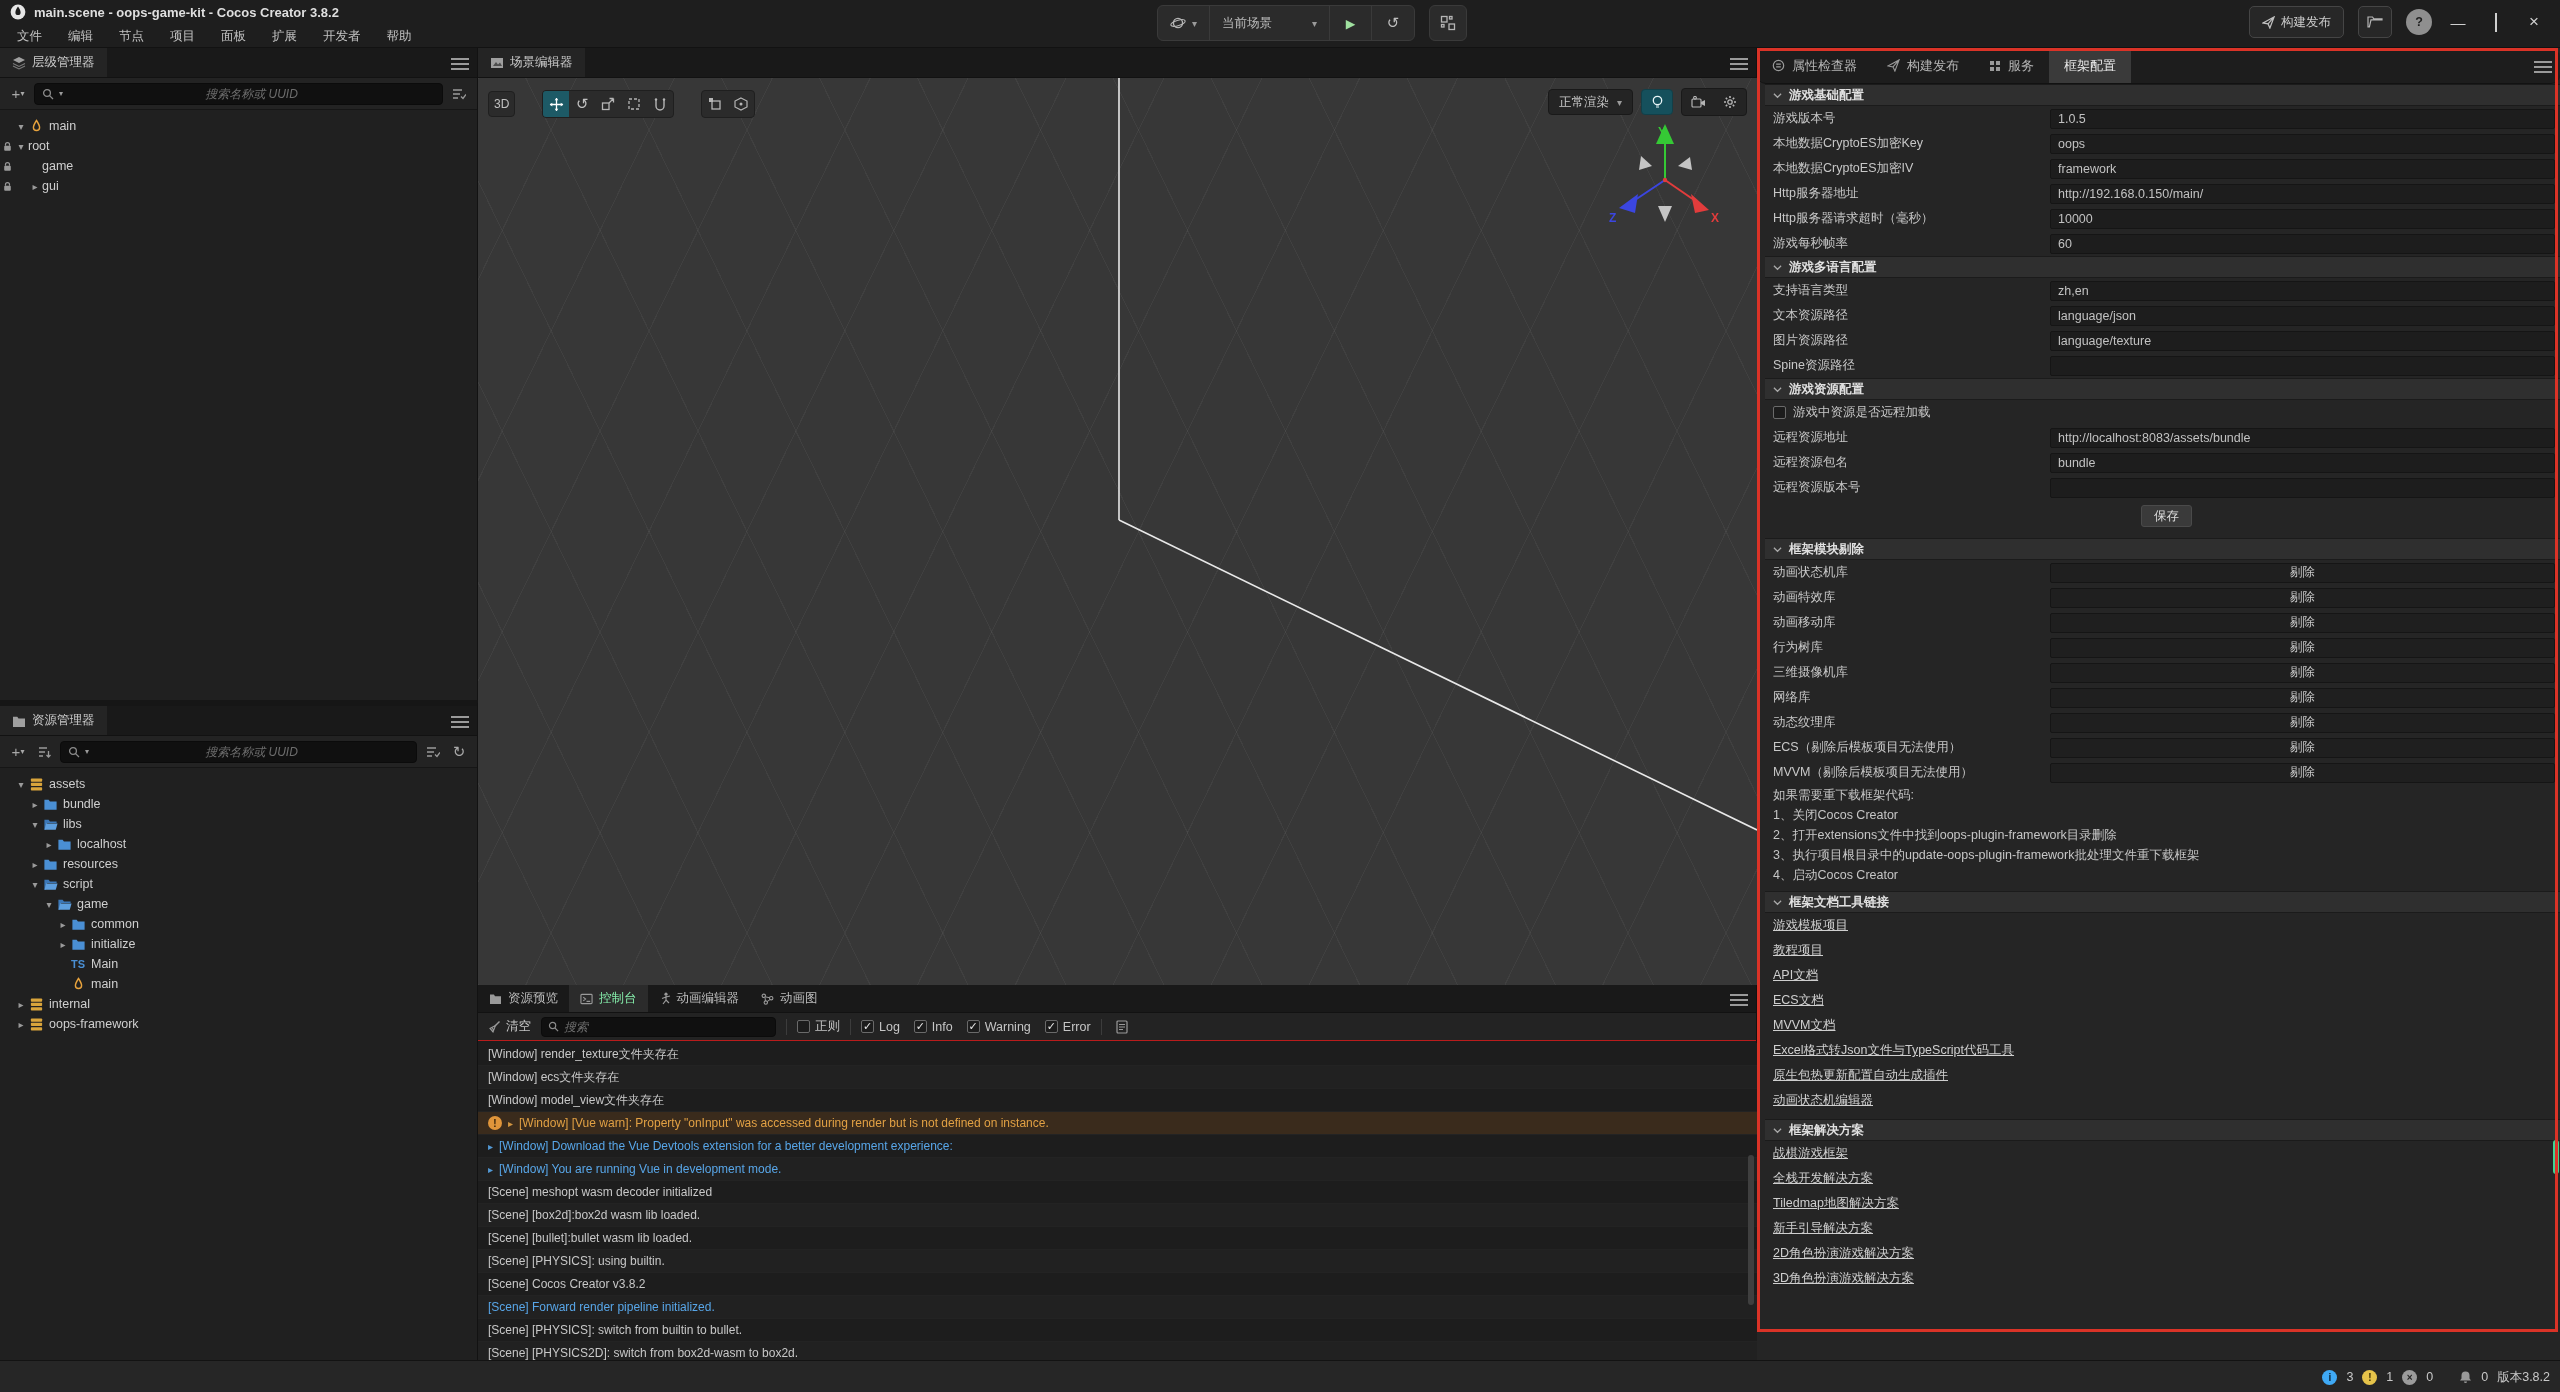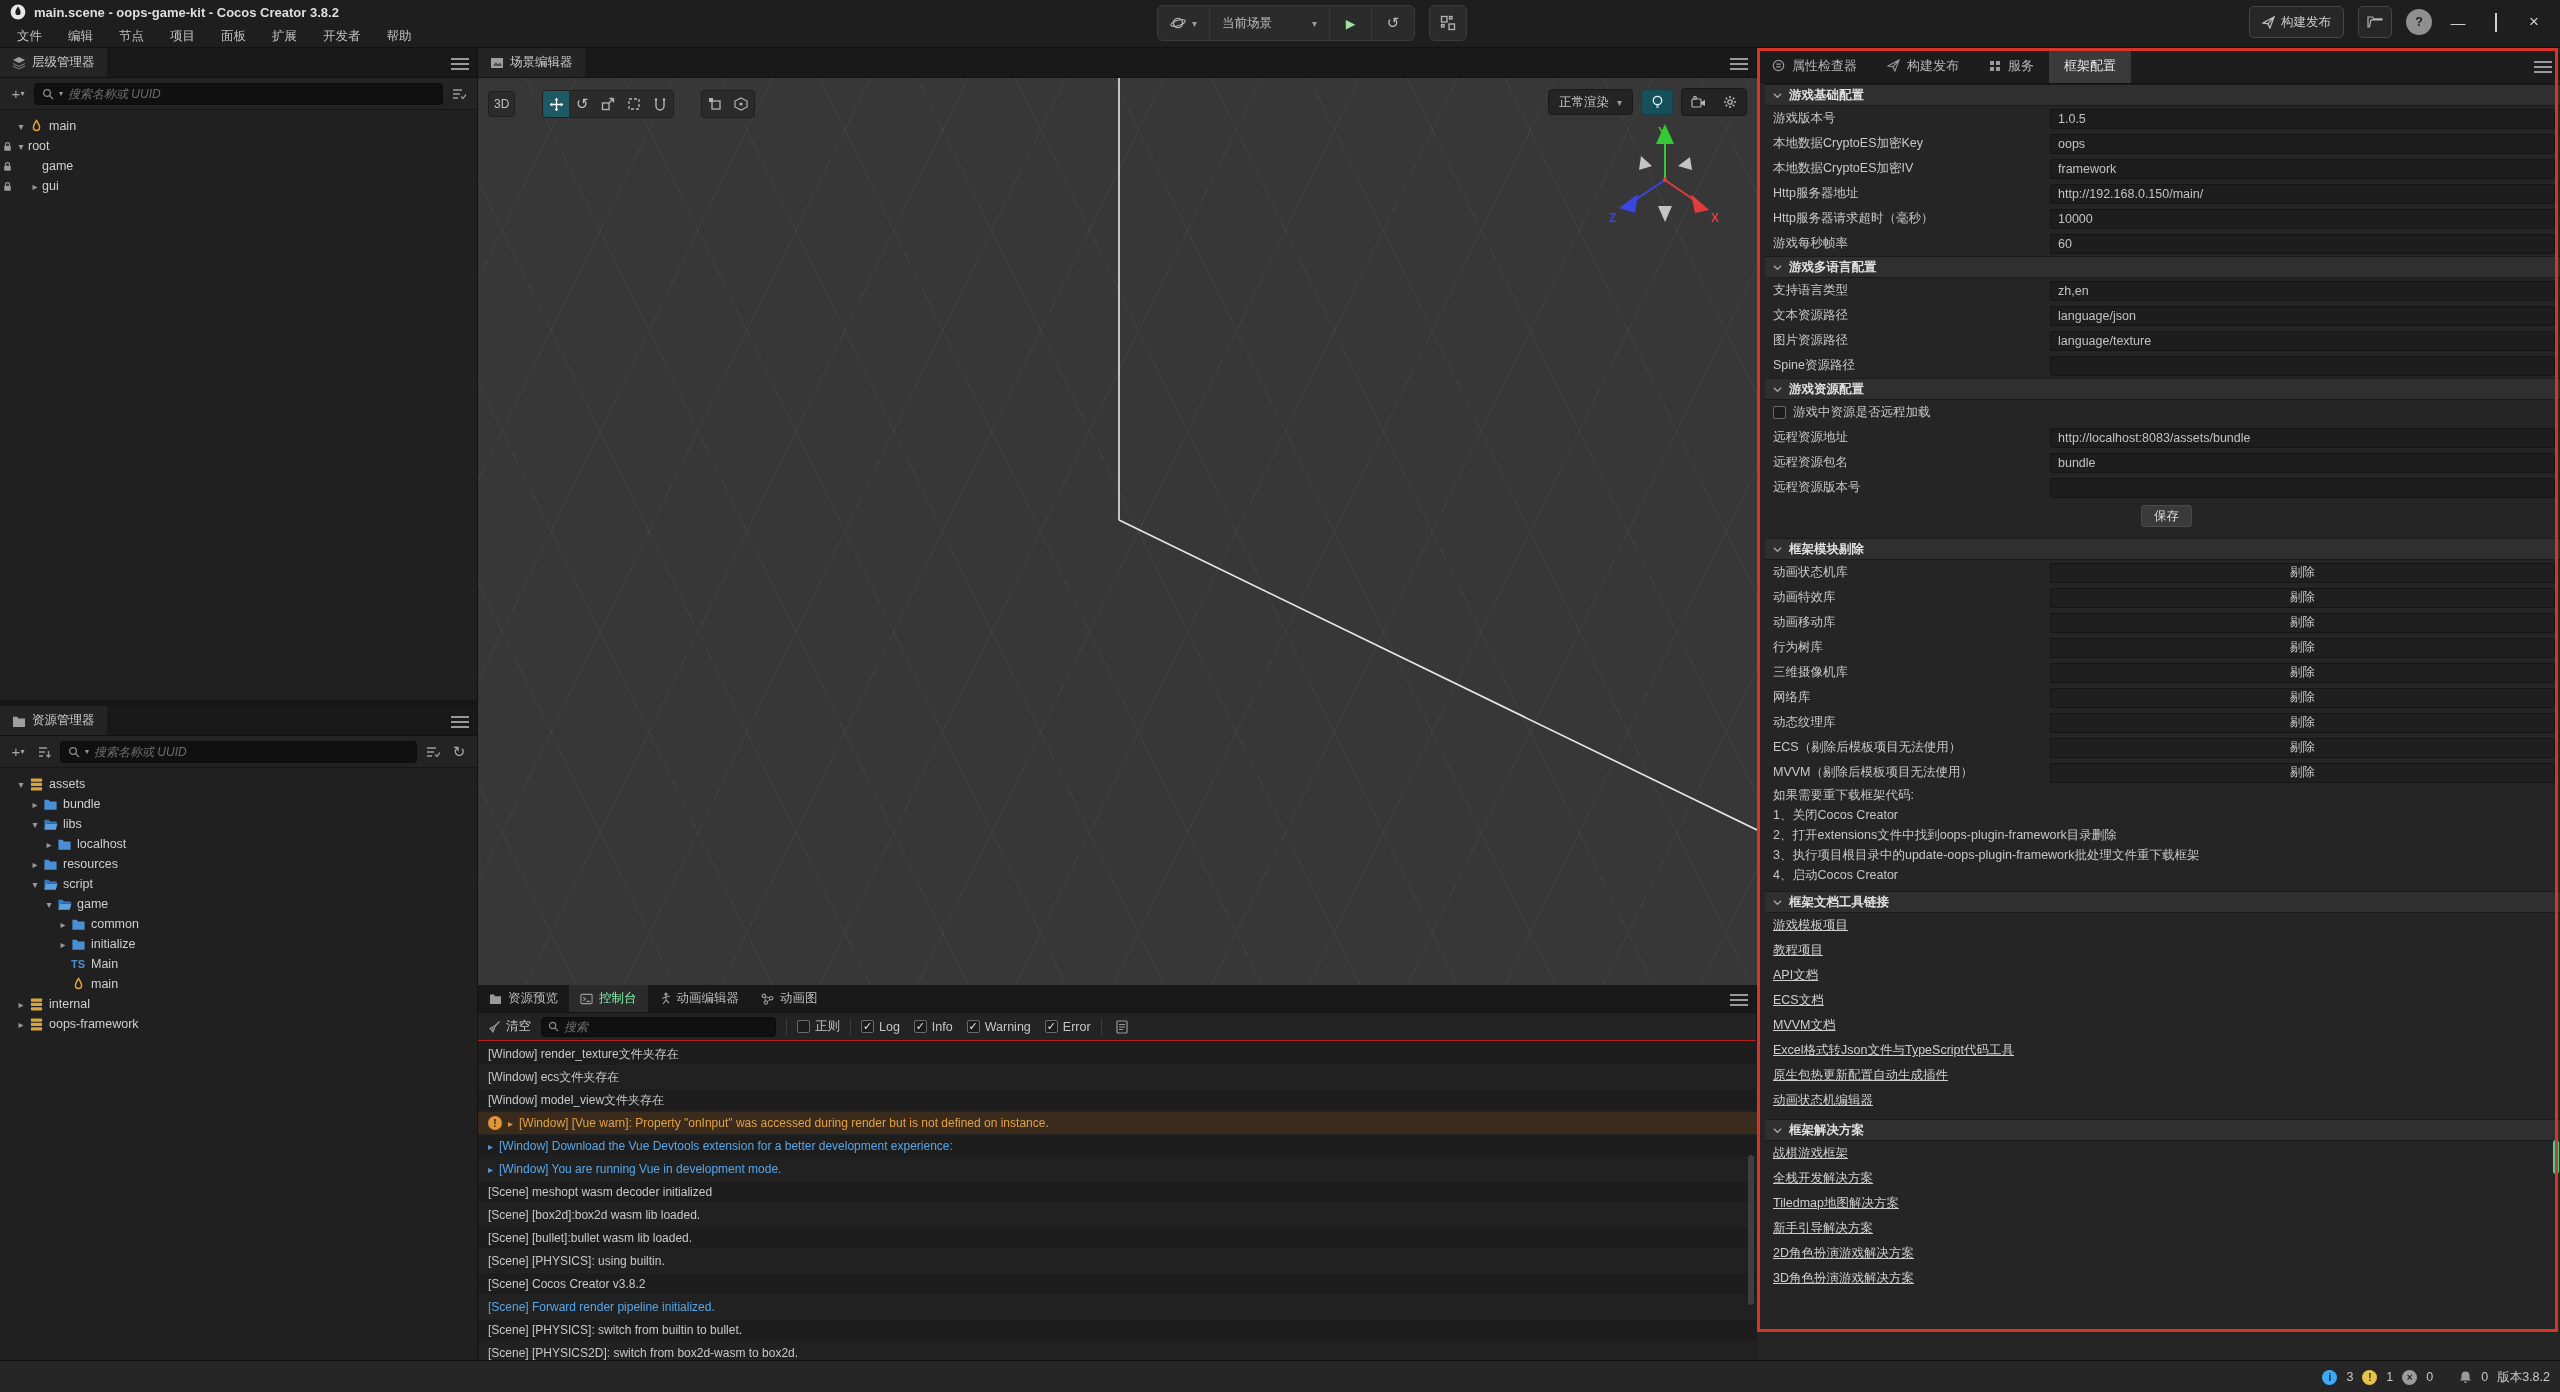--- a/index.html
+++ b/index.html
@@ -30,21 +30,21 @@
 
   
   .panel { position:absolute; background:#202020; border-right:1px solid #121212; }
   .ptabs { height:30px; background:#191919; display:flex; align-items:stretch; border-bottom:1px solid #121212; position:relative; }
   .ptab { display:flex; align-items:center; gap:6px; padding:0 12px; color:#cccccc; background:#242424; font-size:12.5px; }
   .ptab .ticon { opacity:.85; }
   .hamb { position:absolute; right:8px; top:7px; width:18px; }
   .hamb div { height:2px; background:#9a9a9a; margin:3px 0; }
   .ptoolbar { height:32px; display:flex; align-items:center; gap:6px; padding:0 8px; background:#232323; border-bottom:1px solid #161616; }
   .searchbox { flex:1; height:22px; background:#101010; border:1px solid #0b0b0b; border-radius:4px; display:flex; align-items:center; gap:5px; padding:0 7px; }
-  .searchbox input { flex:1; background:transparent; border:none; outline:none; color:#8b5cf6; font-style:italic; font-size:12px; font-family:inherit; }
+  .searchbox input { flex:1; background:transparent; border:none; outline:none; color:#8b5cf6; font-style:italic; font-size:12px; font-family:inherit;text-align:center; }
   .searchbox input::placeholder { color:#6d6d6d; font-style:italic; }
   .tool-ico { color:#a8a8a8; display:flex; align-items:center; justify-content:center; width:20px; height:20px; }
 
   
   .tree { padding-top:6px; }
   .trow { height:20px; display:flex; align-items:center; color:#cfcfcf; font-size:12.5px; }
   .trow .gutter { width:14px; display:flex; justify-content:center; flex:none; }
   .trow .chev { width:14px; flex:none; text-align:center; color:#9a9a9a; font-size:10px; }
   .trow .nicon { width:16px; height:16px; flex:none; margin-right:5px; display:flex; align-items:center; justify-content:center; }
   .tsbadge { color:#4a8fd4; font-weight:bold; font-size:11px; }

